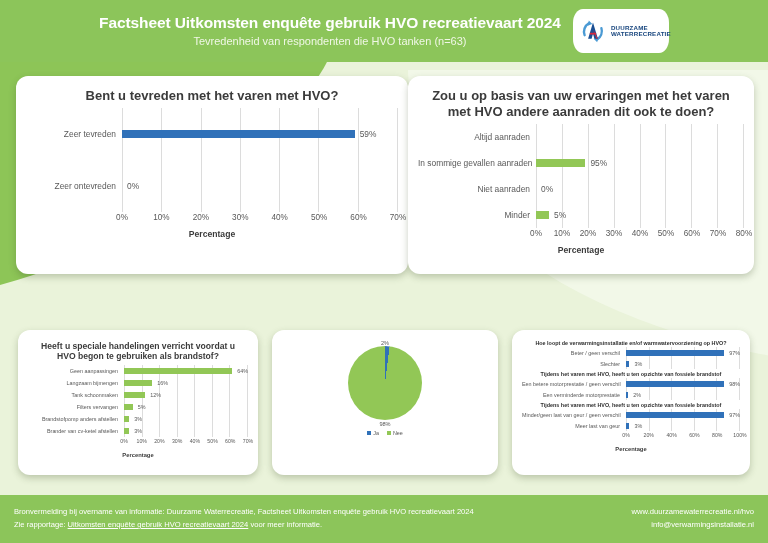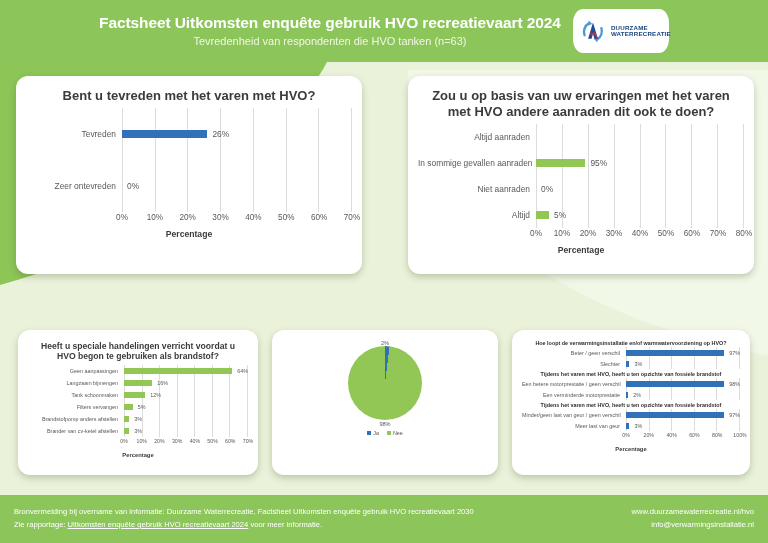--- a/index.html
+++ b/index.html
@@ -66,21 +66,21 @@
     border-radius: 12px;
     box-shadow: 0 3px 7px rgba(60,80,40,.28);
     padding: 8px 10px;
   }
   .panel-title {
     text-align: center; font-weight: bold; color: #3b3b3b;
     line-height: 1.22;
   }
 
   
-  #panel-satisfaction { left: 16px;  top: 76px; width: 346px; height: 198px; }
+  #panel-satisfaction { left: 16px;  top: 76px; width: 392px; height: 198px; }
   #panel-recommend    { left: 408px; top: 76px; width: 346px; height: 198px; }
   #panel-satisfaction .panel-title,
   #panel-recommend .panel-title { font-size: 13px; padding: 4px 2px 2px; }
 
   
   #panel-actions  { left: 18px;  top: 330px; width: 240px; height: 145px; }
   #panel-problems { left: 272px; top: 330px; width: 226px; height: 145px; }
   #panel-heating  { left: 512px; top: 330px; width: 238px; height: 145px; }
   #panel-actions .panel-title,
   #panel-problems .panel-title { font-size: 8.6px; padding: 3px 4px 2px; }
@@ -185,24 +185,24 @@
           <div class="gcell"></div>
           <div class="gcell"></div>
           <div class="gcell"></div>
           <div class="gcell"></div>
           <div class="gcell"></div>
           <div class="gcell"></div>
           <div class="gcell"></div>
         </div>
         <div style="position: relative; height: 100%; display: flex; flex-direction: column; justify-content: space-around;">
           <div class="hbar-row">
-            <div class="hbar-label" style="width: 96px;">Tevreden</div>
-            <div class="hbar-track">
-              <div class="hbar-fill" style="width: 37.1429%; background: rgb(48, 113, 185);"></div>
-              <div class="hbar-value">26%</div>
+            <div class="hbar-label" style="width: 96px;">Zeer tevreden</div>
+            <div class="hbar-track">
+              <div class="hbar-fill" style="width: 84.2857%; background: rgb(48, 113, 185);"></div>
+              <div class="hbar-value">59%</div>
             </div>
           </div>
           <div class="hbar-row">
             <div class="hbar-label" style="width: 96px;">Zeer ontevreden</div>
             <div class="hbar-track">
               <div class="hbar-fill" style="width: 0%; background: rgb(48, 113, 185);"></div>
               <div class="hbar-value">0%</div>
             </div>
           </div>
         </div>
@@ -250,21 +250,21 @@
             </div>
           </div>
           <div class="hbar-row">
             <div class="hbar-label" style="width: 118px;">Niet aanraden</div>
             <div class="hbar-track">
               <div class="hbar-fill" style="width: 0%; background: rgb(146, 199, 86);"></div>
               <div class="hbar-value">0%</div>
             </div>
           </div>
           <div class="hbar-row">
-            <div class="hbar-label" style="width: 118px;">Altijd</div>
+            <div class="hbar-label" style="width: 118px;">Minder</div>
             <div class="hbar-track">
               <div class="hbar-fill" style="width: 6.25%; background: rgb(146, 199, 86);"></div>
               <div class="hbar-value">5%</div>
             </div>
           </div>
         </div>
       </div>
     <div class="hbar-axis" id="axis-recommend" style="height: 12px;">
         <div style="flex: 0 0 118px;"></div>
         <div style="flex: 1 1 auto; display: flex; position: relative;">
@@ -468,21 +468,21 @@
           <div class="tick" style="position: absolute; transform: translateX(-50%); left: 80%;">80%</div>
           <div class="tick" style="position: absolute; transform: translateX(-50%); left: 100%;">100%</div>
         </div>
       </div>
     <div class="hbar-xlabel">Percentage</div>
   </div>
 </div>
 
 <div id="footer">
   <div class="foot-left">
-    <div>Bronvermelding bij overname van informatie: Duurzame Waterrecreatie, Factsheet Uitkomsten enquête gebruik HVO recreatievaart 2030</div>
+    <div>Bronvermelding bij overname van informatie: Duurzame Waterrecreatie, Factsheet Uitkomsten enquête gebruik HVO recreatievaart 2024</div>
     <div>
       <span>Zie rapportage: </span><a class="foot-link" href="#" style="color:#fff">Uitkomsten enquête gebruik HVO recreatievaart 2024</a><span> voor meer informatie.</span>
     </div>
   </div>
   <div class="foot-right">
     <div>www.duurzamewaterrecreatie.nl/hvo</div>
     <div>info@verwarmingsinstallatie.nl</div>
   </div>
 </div>
 

